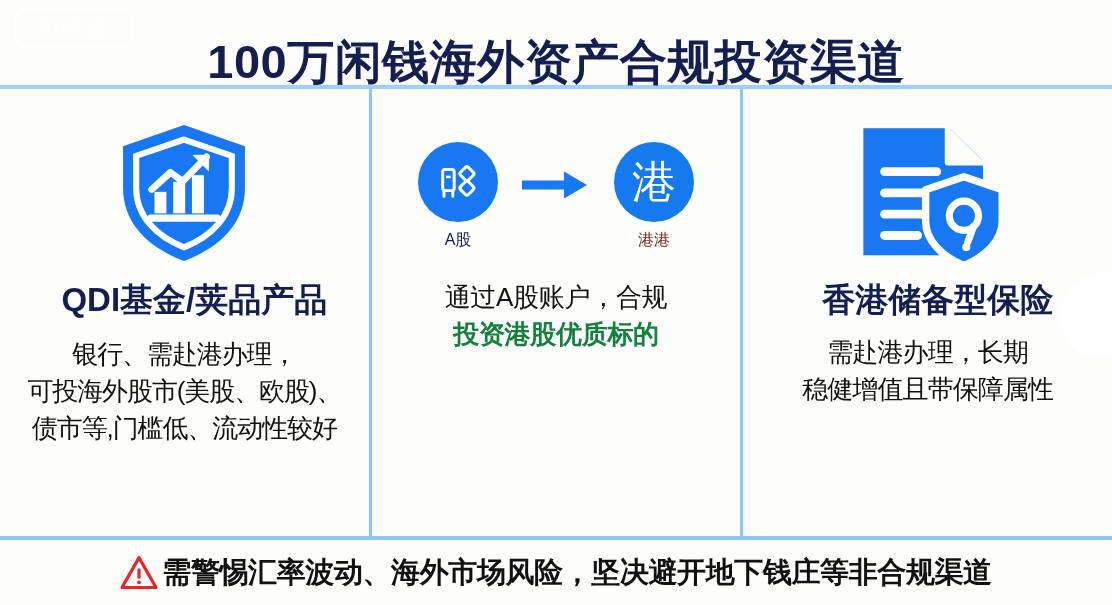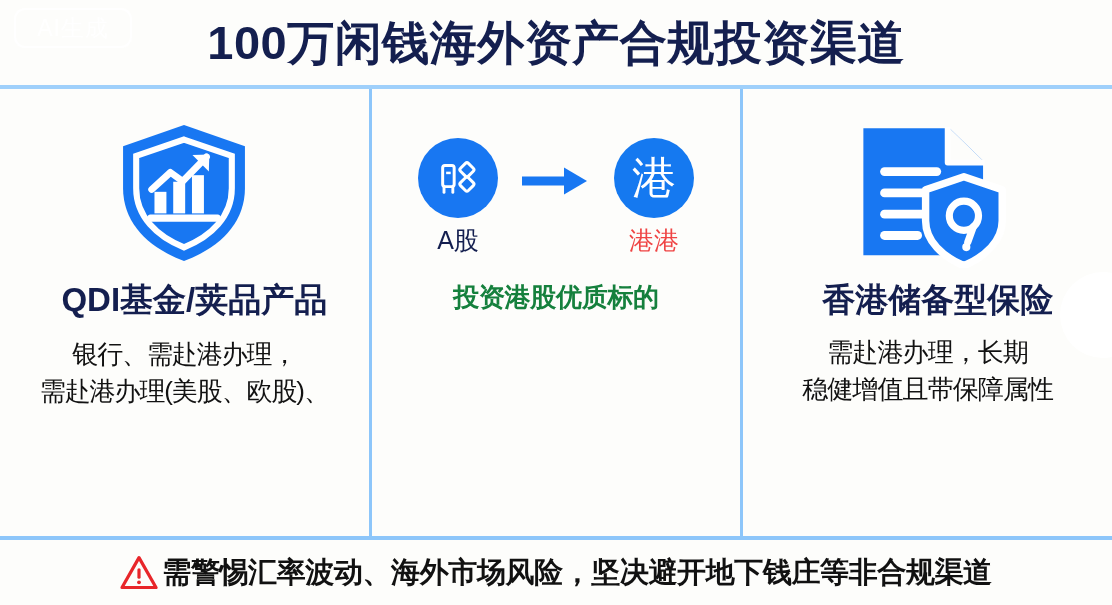--- a/index.html
+++ b/index.html
@@ -52,21 +52,21 @@
     z-index: 1;
   }
 
   
   .title-wrap {
     position: absolute;
     left: 0; top: 0;
     width: 1112px;
     height: 85px;
     display: flex;
-    align-items: center;
+    align-items: flex-end;
     justify-content: center;
     z-index: 5;
   }
   .title {
     font-size: 47px;
     font-weight: 700;
     color: #141f4f;
     letter-spacing: 0.5px;
     white-space: nowrap;
     line-height: 1;
@@ -157,27 +157,27 @@
   }
   .flow-circle.bright { background: #1579f0; }
   .flow-circle span.cjk {
     font-size: 44px;
     font-weight: 500;
     line-height: 1;
     color: #fff;
   }
   .flow-label {
     margin-top: 10px;
-    font-size: 25px;
+    font-size: 16px;
     font-weight: 400;
     color: #141f4f;
     line-height: 1;
     white-space: nowrap;
   }
-  .flow-label.blue { color: #ef4444; }
+  .flow-label.blue { color: #7f1d1d; }
   .flow-arrow {
     margin-top: 26px;
     display: flex;
     align-items: center;
   }
 
   
   .warning {
     position: absolute;
     left: 0;
@@ -226,21 +226,22 @@
           <rect x="27.4" y="27.2" width="5.1" height="13.5" fill="#ffffff"></rect>
           <rect x="35.4" y="24.4" width="5.1" height="16.3" fill="#ffffff"></rect>
           <path d="M18.2 30.5 L26.2 23.2 L31.4 27.0 L41.6 16.6" fill="none" stroke="#ffffff" stroke-width="2.9" stroke-linecap="round" stroke-linejoin="round"></path>
           <path d="M35.6 15.8 L42.8 15.6 L42.6 22.8 Z" fill="#ffffff"></path>
         </svg>
       </span>
     </div>
     <div class="panel-heading">QDI基金/荚品产品</div>
     <div class="panel-body">
       <span class="body-line">银行、需赴港办理，</span>
-      <span class="body-line">需赴港办理(美股、欧股)、</span>
+      <span class="body-line">可投海外股市(美股、欧股)、</span>
+      <span class="body-line">债市等,门槛低、流动性较好</span>
     </div>
   </div>
 
   <div class="panel col2">
     <div class="icon-area">
       <div class="flow">
 
         <div class="flow-node">
           <div class="flow-circle">
             <svg width="46" height="46" viewBox="0 0 48 48" aria-hidden="true">
@@ -265,20 +266,21 @@
         <div class="flow-node">
           <div class="flow-circle bright">
             <span class="cjk">港</span>
           </div>
           <div class="flow-label blue">港港</div>
         </div>
 
       </div>
     </div>
     <div class="panel-body">
+      <span class="body-line">通过A股账户，合规</span>
       <span class="accent-line">投资港股优质标的</span>
     </div>
   </div>
 
   <div class="panel col3">
     <div class="icon-area">
       <span>
         <svg width="158" height="150" viewBox="0 0 66 62" aria-hidden="true">
           <path d="M6 4 H42 L56 17.5 V57 H6 Z" fill="#1877f2"></path>
           <path d="M42 4 L42 17.5 L56 17.5 Z" fill="#fdfdfb"></path>

